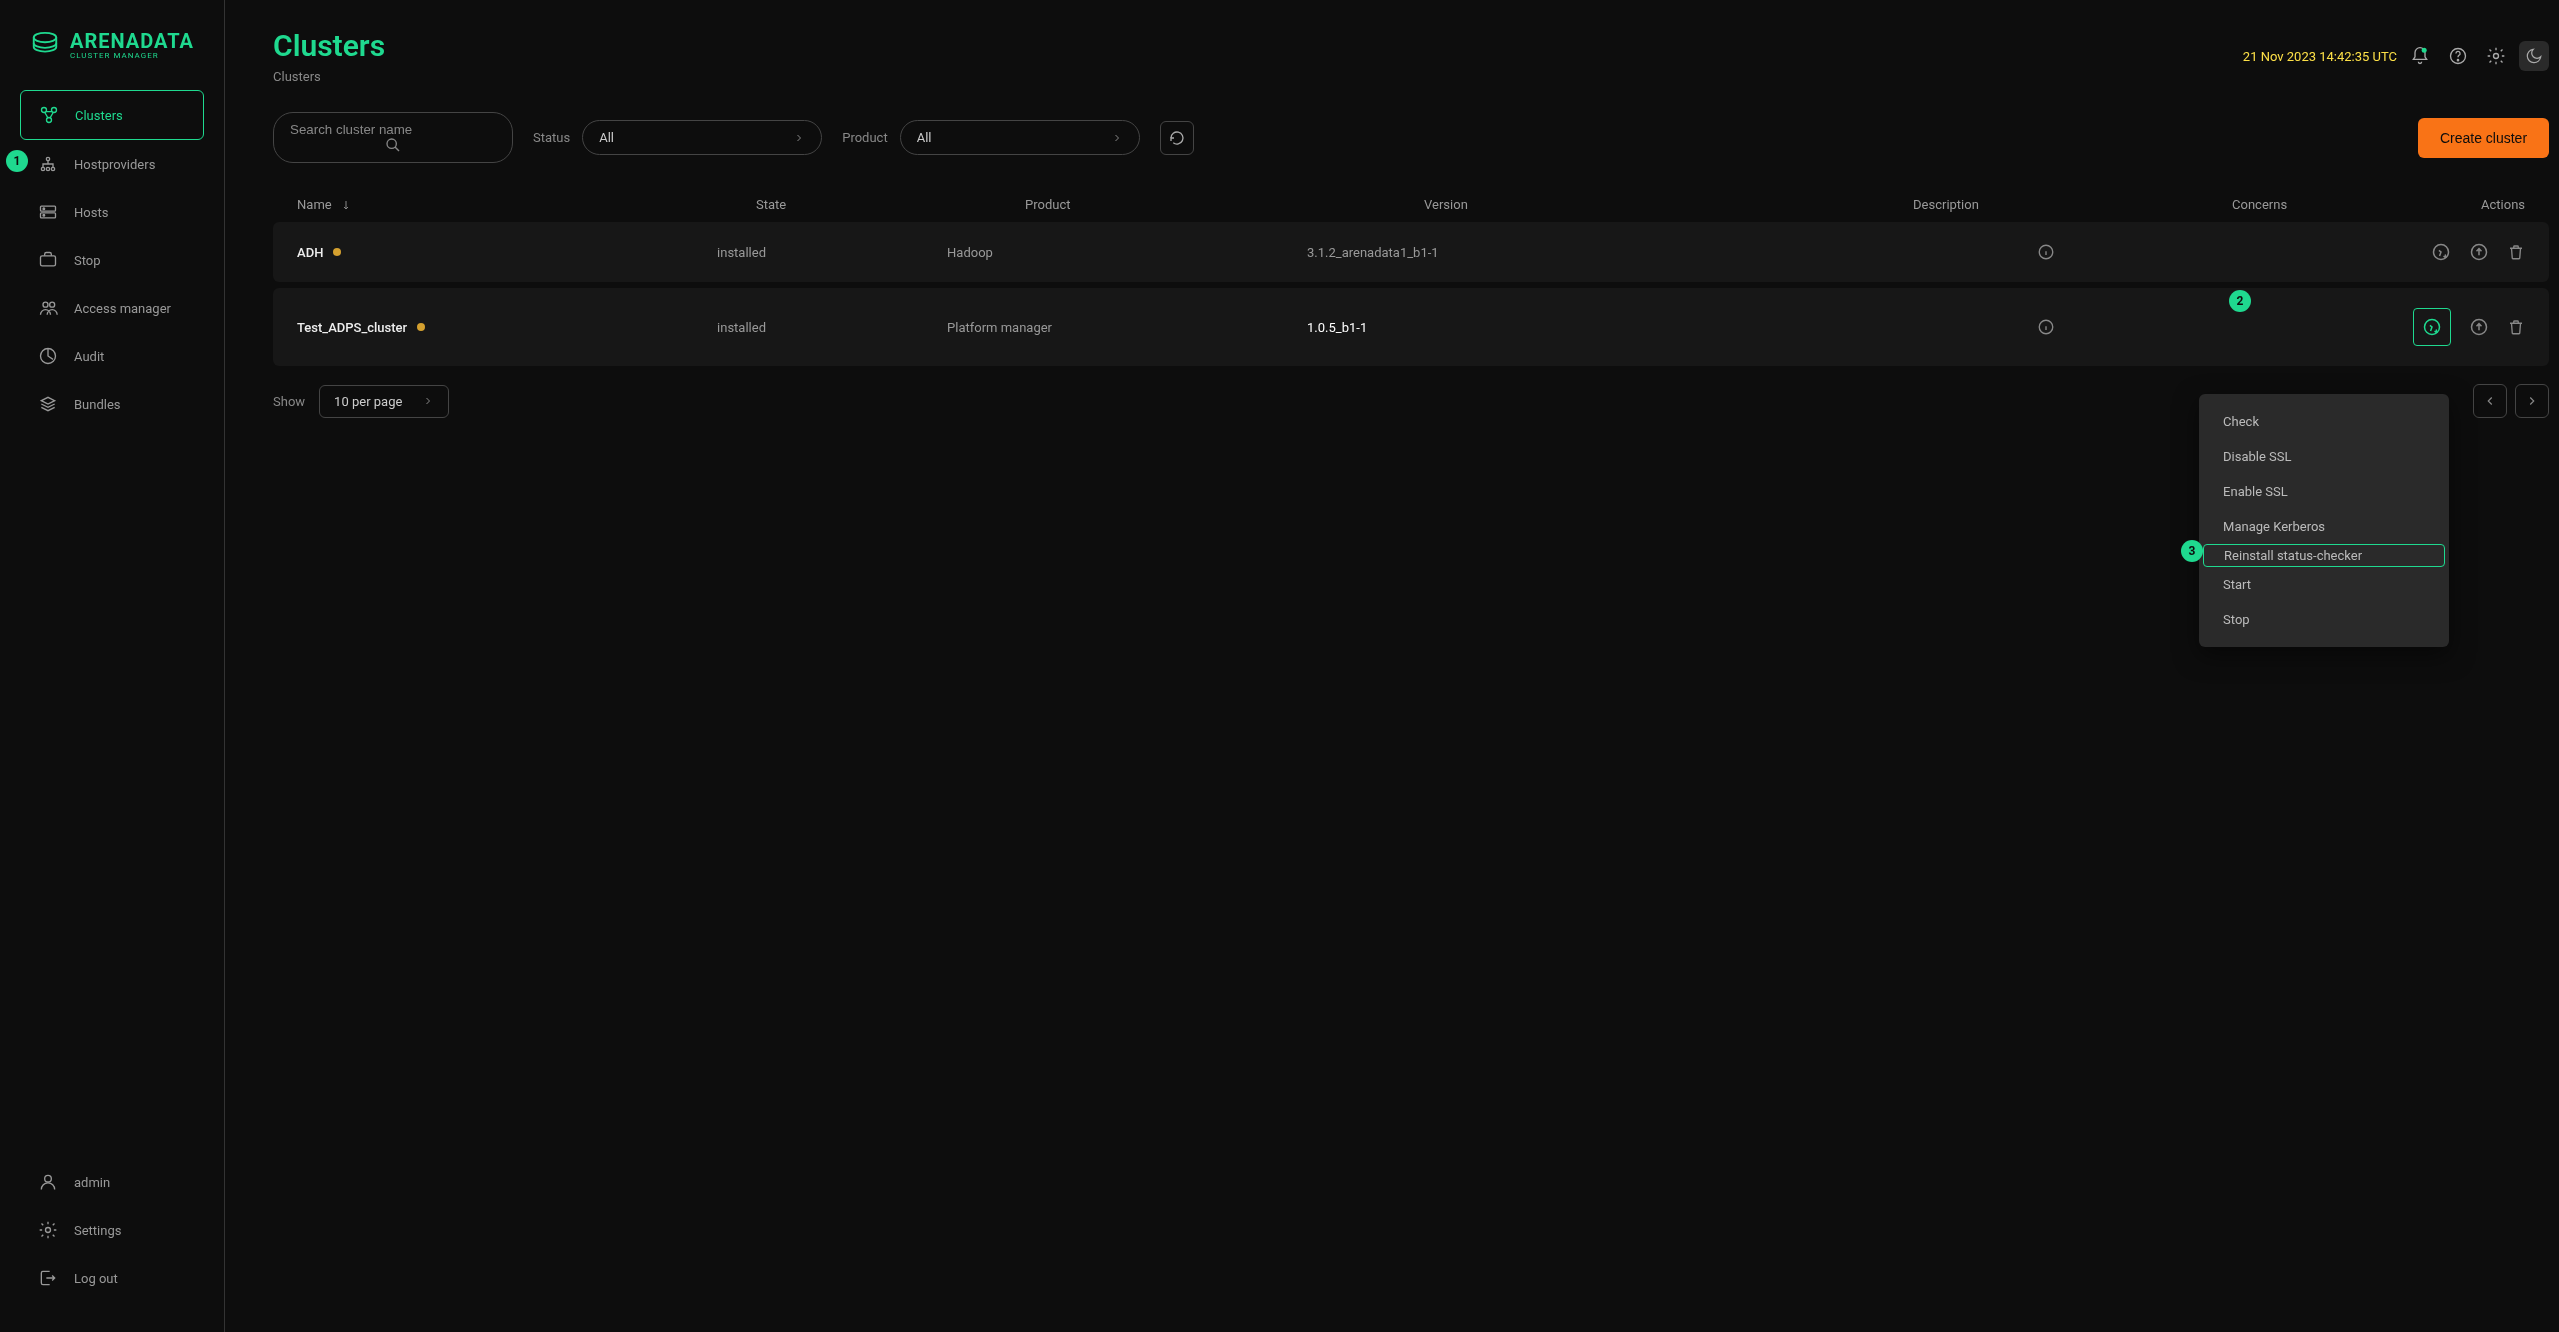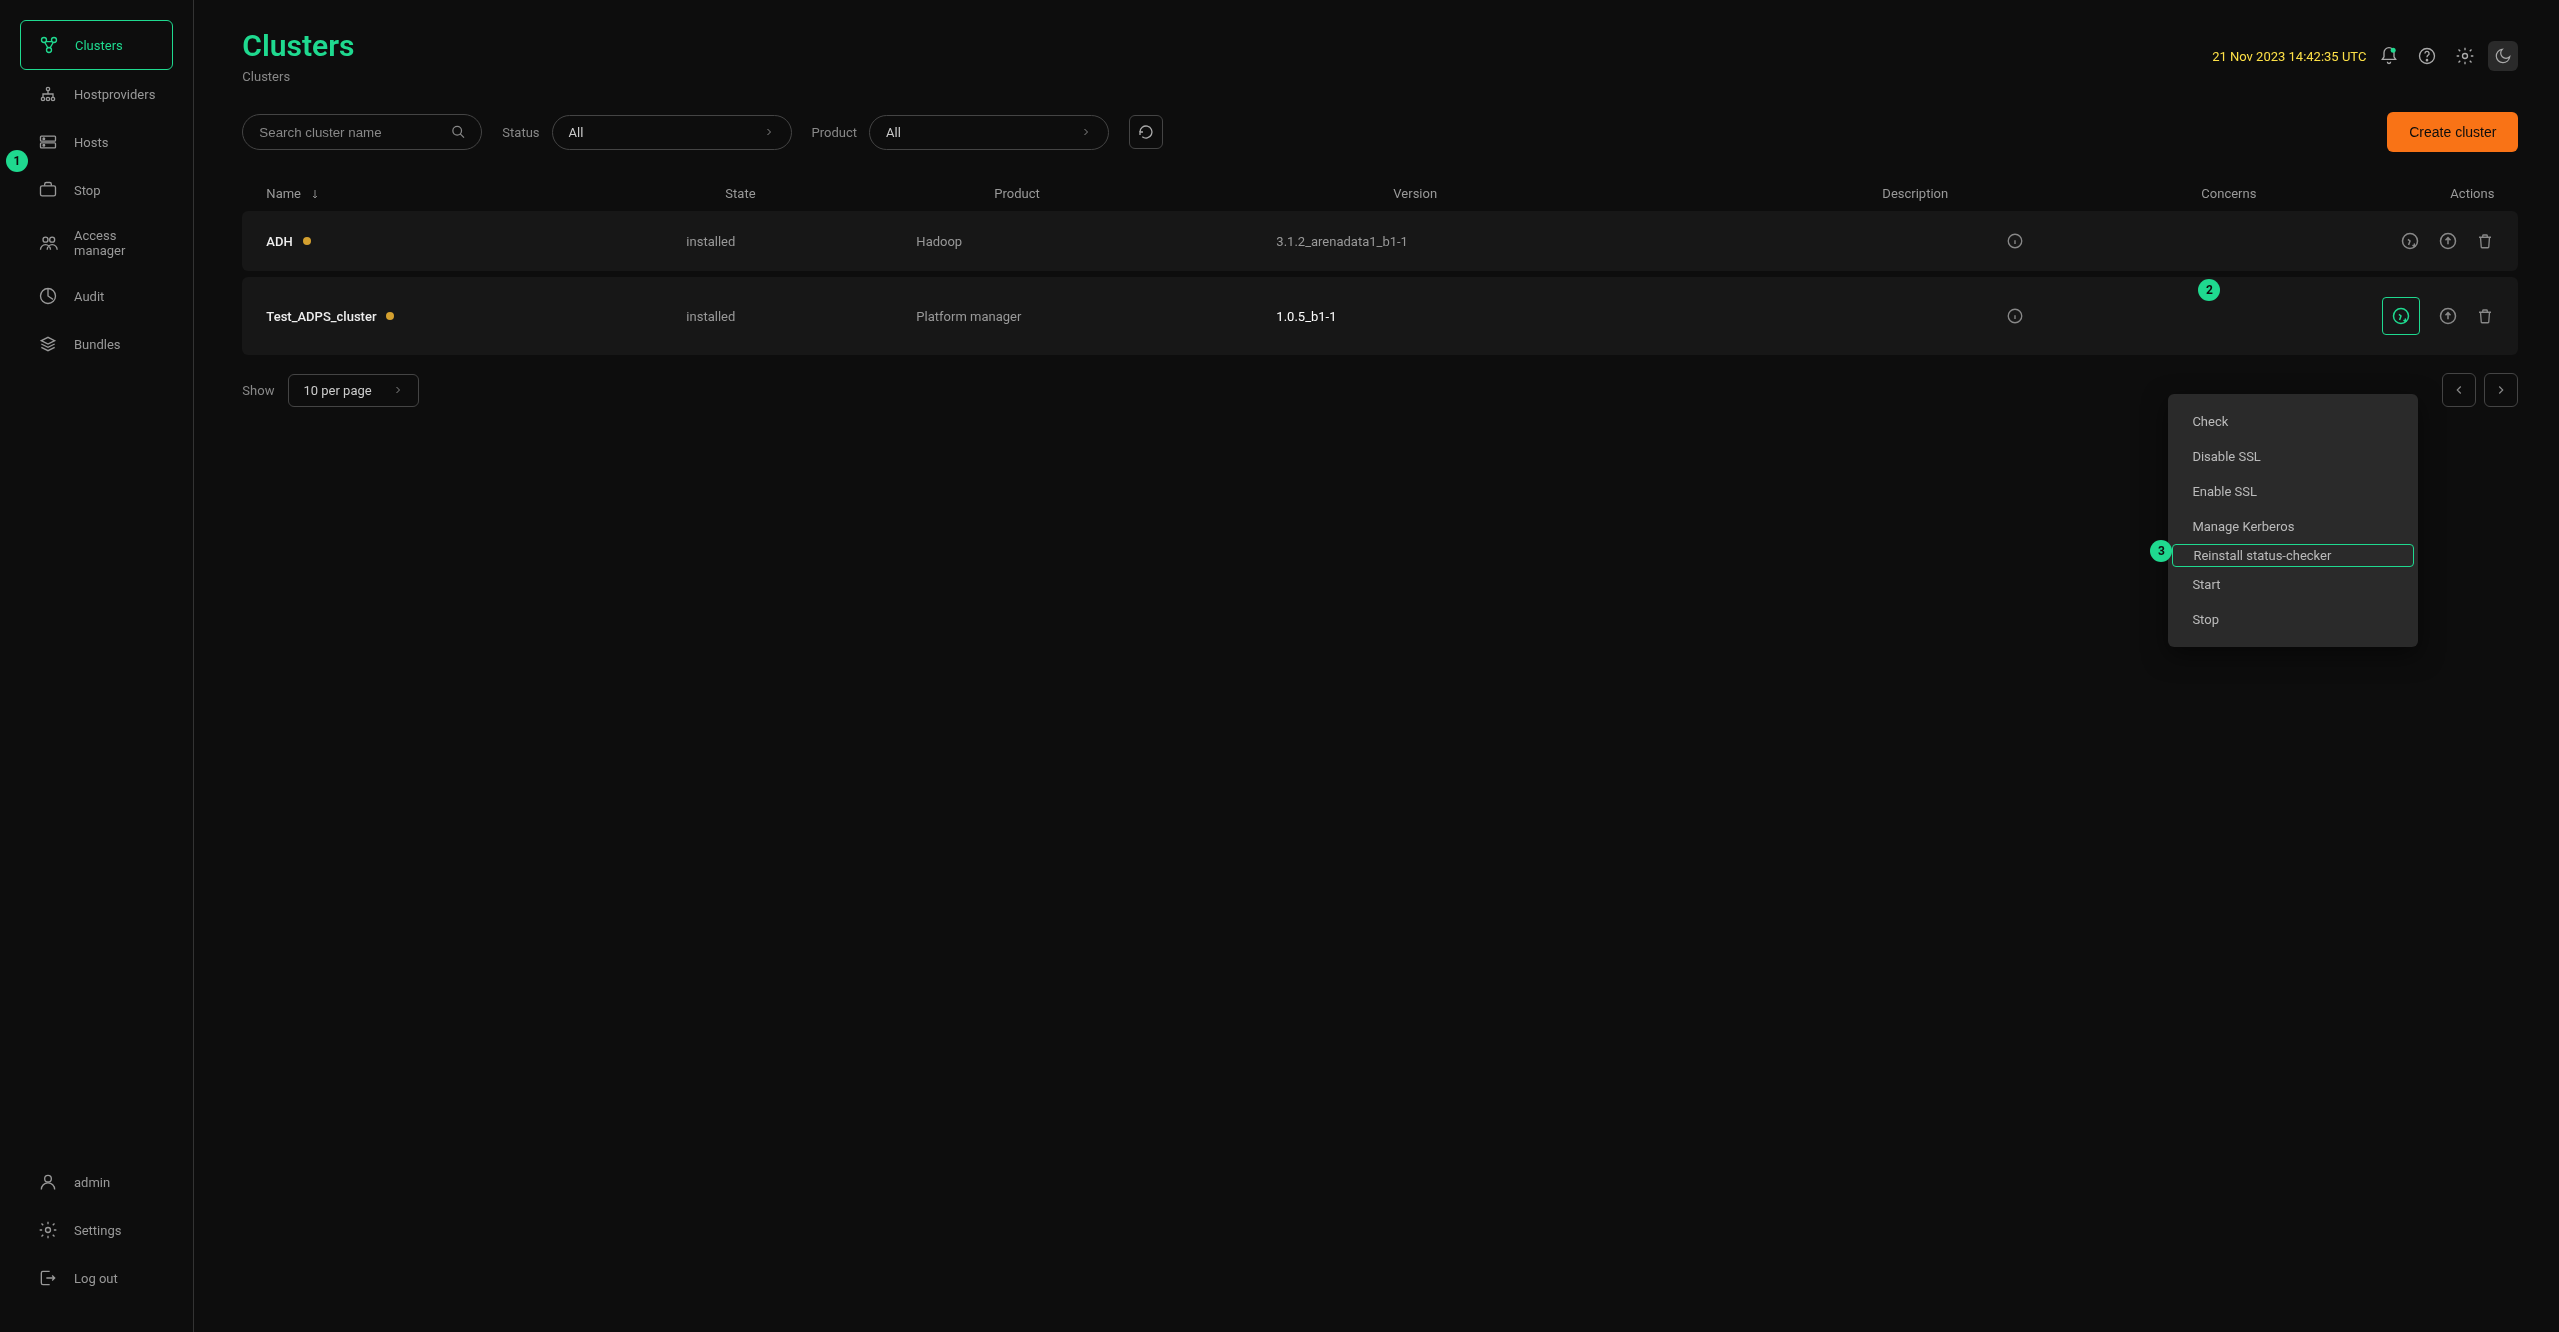--- a/index.html
+++ b/index.html
@@ -66,21 +66,21 @@
 .filter-group { display:flex; align-items:center; gap: 12px; }
 .filter-label { color: #888; }
 .input, .select {
   background: transparent;
   border: 1px solid #444;
   border-radius: 20px;
   padding: 9px 16px;
   color: #ccc;
   font-size: 13px;
 }
-.search-input { width: 240px; display:flex; align-items:center; justify-content:space-between; }
+.search-input { width: 240px; display:flex; align-items:center; justify-content:space-between;flex-direction:column; }
 .select { display:flex; align-items:center; justify-content:space-between; gap: 90px; min-width: 240px; cursor:pointer; }
 .refresh-btn { border:1px solid #444; border-radius:6px; width:34px; height:34px; display:flex; align-items:center; justify-content:center; cursor:pointer; }
 .create-btn {
   margin-left: auto;
   background: #f97316;
   color: #0d0d0d;
   border: none;
   border-radius: 6px;
   padding: 12px 22px;
   font-size: 14px;
@@ -152,20 +152,31 @@
   display:flex;
 }
 svg { display:block; }
 input::placeholder { color:#888; }
 </style>
 </head>
 <body>
 
 <div class="app">
   <aside class="sidebar" style="position:relative;">
+    <div class="logo-row">
+      <svg class="logo-svg" viewBox="0 0 32 32">
+        <ellipse cx="16" cy="8" rx="12" ry="5" fill="none" stroke="#1fd98f" stroke-width="2"></ellipse>
+        <path d="M4 8 v10 a12 5 0 0 0 24 0 V8" fill="none" stroke="#1fd98f" stroke-width="2"></path>
+        <path d="M4 14 a12 5 0 0 0 24 0" fill="none" stroke="#1fd98f" stroke-width="2"></path>
+      </svg>
+      <div>
+        <div class="logo-text">ARENADATA</div>
+        <div class="logo-sub">CLUSTER MANAGER</div>
+      </div>
+    </div>
 
     <div class="callout-badge" style="left:6px; top:150px;">1</div>
 
     <ul class="nav">
       <li class="nav-item active">
         <span class="icon">
           <svg width="20" height="20" viewBox="0 0 24 24" fill="none" stroke="#1fd98f" stroke-width="1.6">
               <circle cx="6" cy="6" r="3"></circle>
               <circle cx="18" cy="6" r="3"></circle>
               <circle cx="12" cy="18" r="3"></circle>

